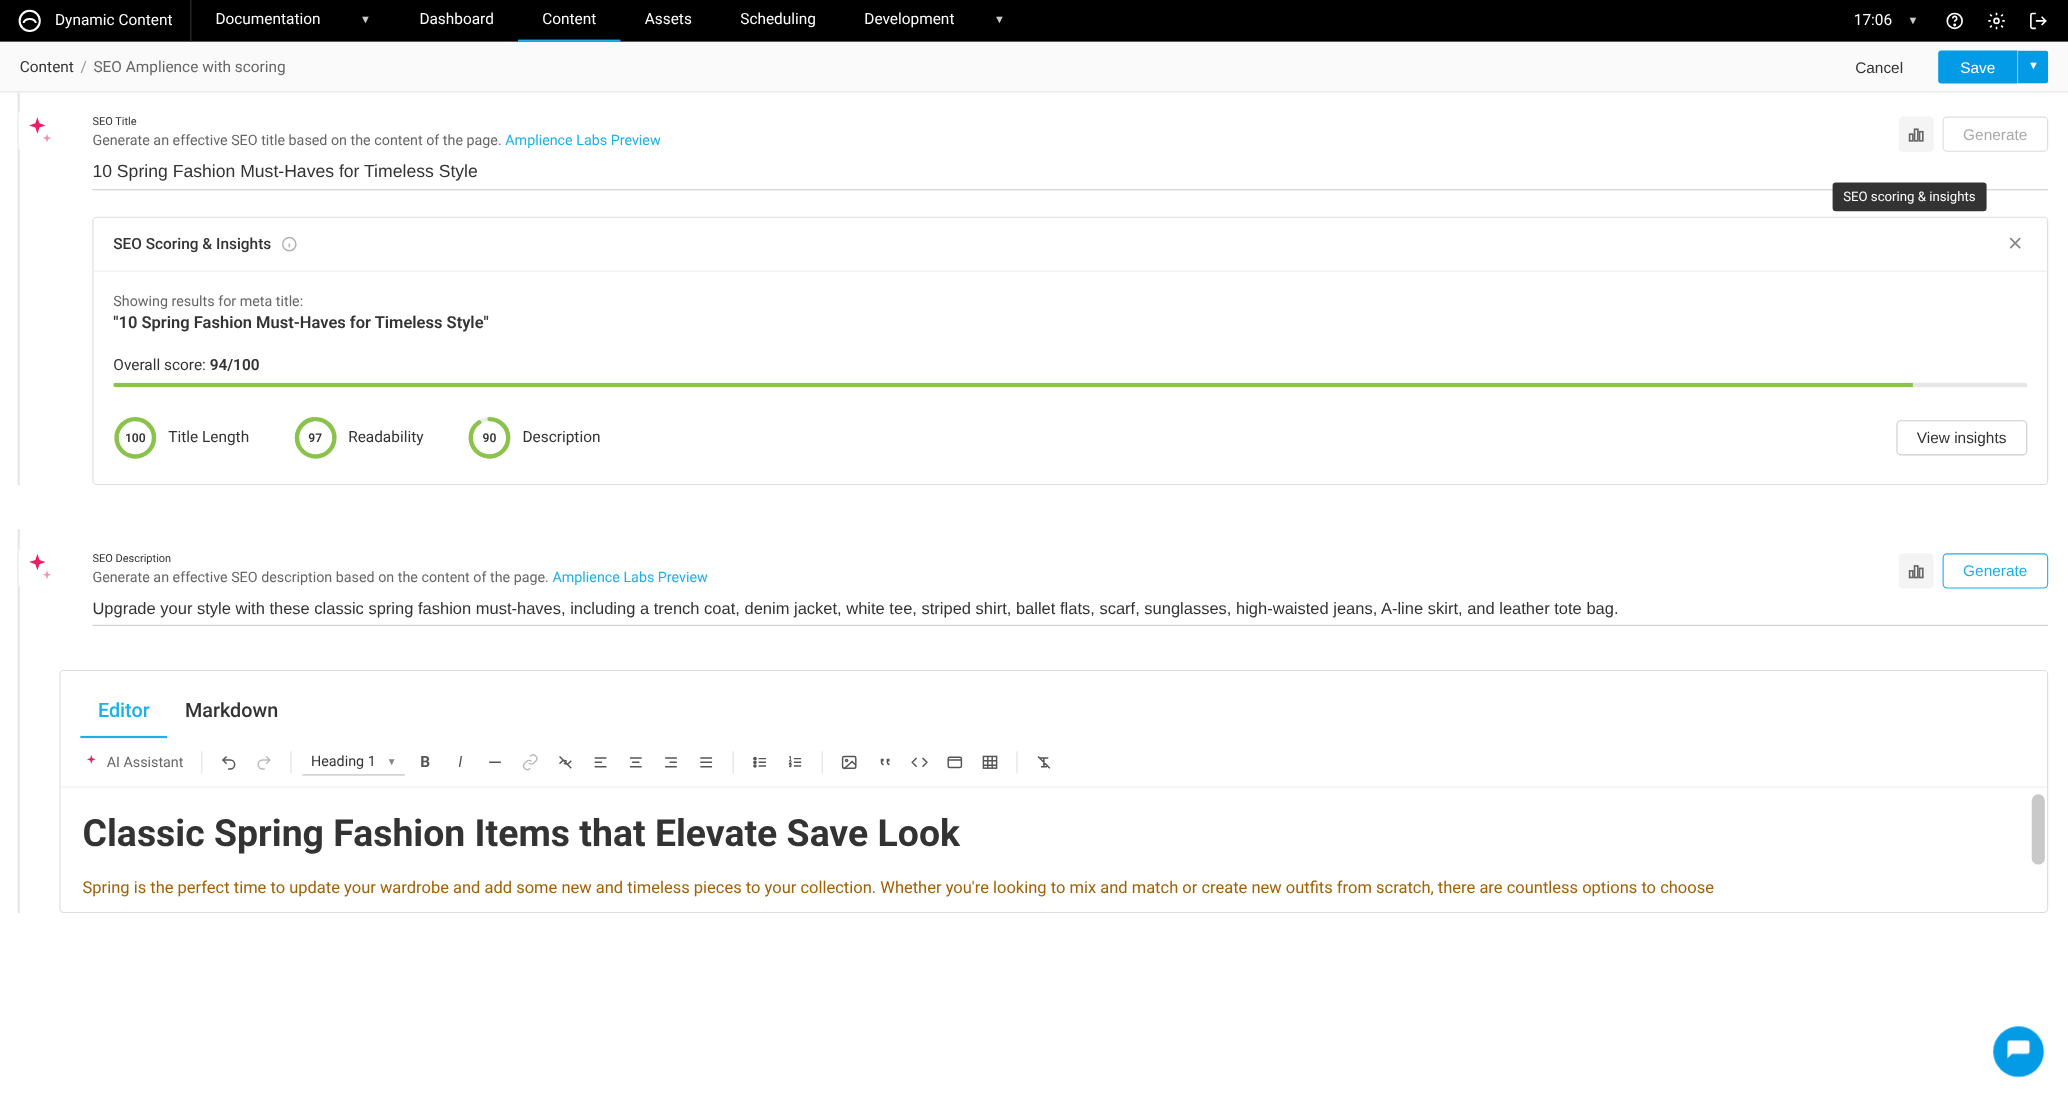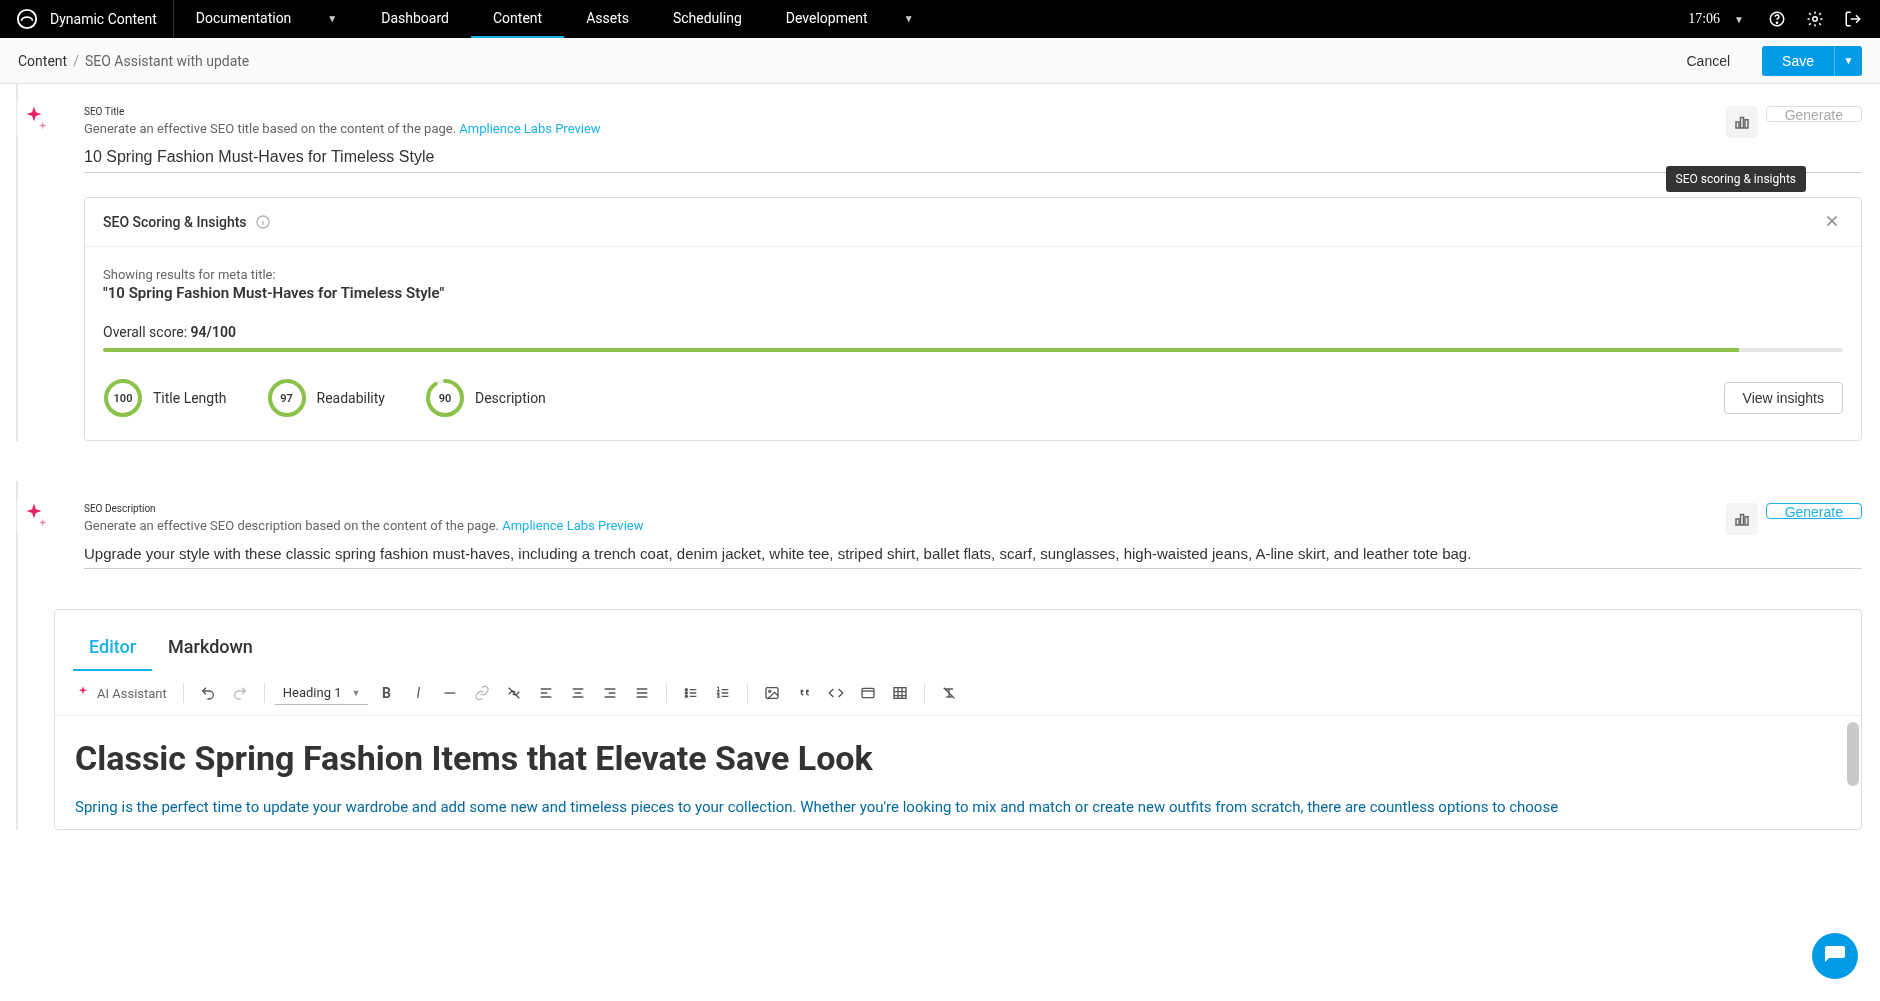--- a/index.html
+++ b/index.html
@@ -52,21 +52,20 @@
       display: flex;
       align-items: center;
       gap: 20px;
       padding-right: 18px;
     }
     .time-group {
       display: flex;
       align-items: center;
       gap: 14px;
       margin-right: 4px;
-      font-family: Liberation Serif, serif;
     }
     .chevron-down { font-size: 10px; opacity: 0.8; }
     
     
     .breadcrumb-bar {
       height: 46px;
       background: #fafafa;
       border-bottom: 1px solid #e5e5e5;
       display: flex;
       align-items: center;
@@ -163,21 +162,21 @@
       background: #f4f4f4;
       border: none;
       border-radius: 4px;
       display: flex;
       align-items: center;
       justify-content: center;
       cursor: pointer;
       margin-right: 8px;
     }
     .generate-btn {
-      height: 16px;
+      height: 32px;
       background: #fff;
       border: 1px solid #ccc;
       border-radius: 4px;
       padding: 0 18px;
       font-size: 14px;
       color: #333;
       cursor: pointer;
     }
     .generate-btn.primary {
       color: #1ab1e6;
@@ -394,21 +393,21 @@
       position: relative;
     }
     .editor-content h1 {
       font-size: 34px;
       font-weight: 700;
       color: #333;
       margin-bottom: 18px;
     }
     .editor-content p {
       font-size: 15px;
-      color: #0369a1;
+      color: #a16207;
       line-height: 1.5;
     }
     .editor-scrollbar {
       position: absolute;
       right: 2px;
       top: 6px;
       width: 12px;
       height: 64px;
       background: #c9c9c9;
       border-radius: 6px;
@@ -487,21 +486,21 @@
           <path d="M16 17l5-5-5-5"></path>
           <path d="M21 12H9"></path>
         </svg>
     </span>
   </div>
 </div>
 
 <div class="breadcrumb-bar">
   <span class="crumb-link">Content</span>
   <span class="sep">/</span>
-  <span class="crumb-current">SEO Assistant with update</span>
+  <span class="crumb-current">SEO Amplience with scoring</span>
   <div class="breadcrumb-spacer"></div>
   <button class="btn-cancel">Cancel</button>
   <div class="btn-save-group">
     <button class="btn-save">Save</button>
     <button class="btn-save-caret">▼</button>
   </div>
 </div>
 
 <div class="content-area">
 

